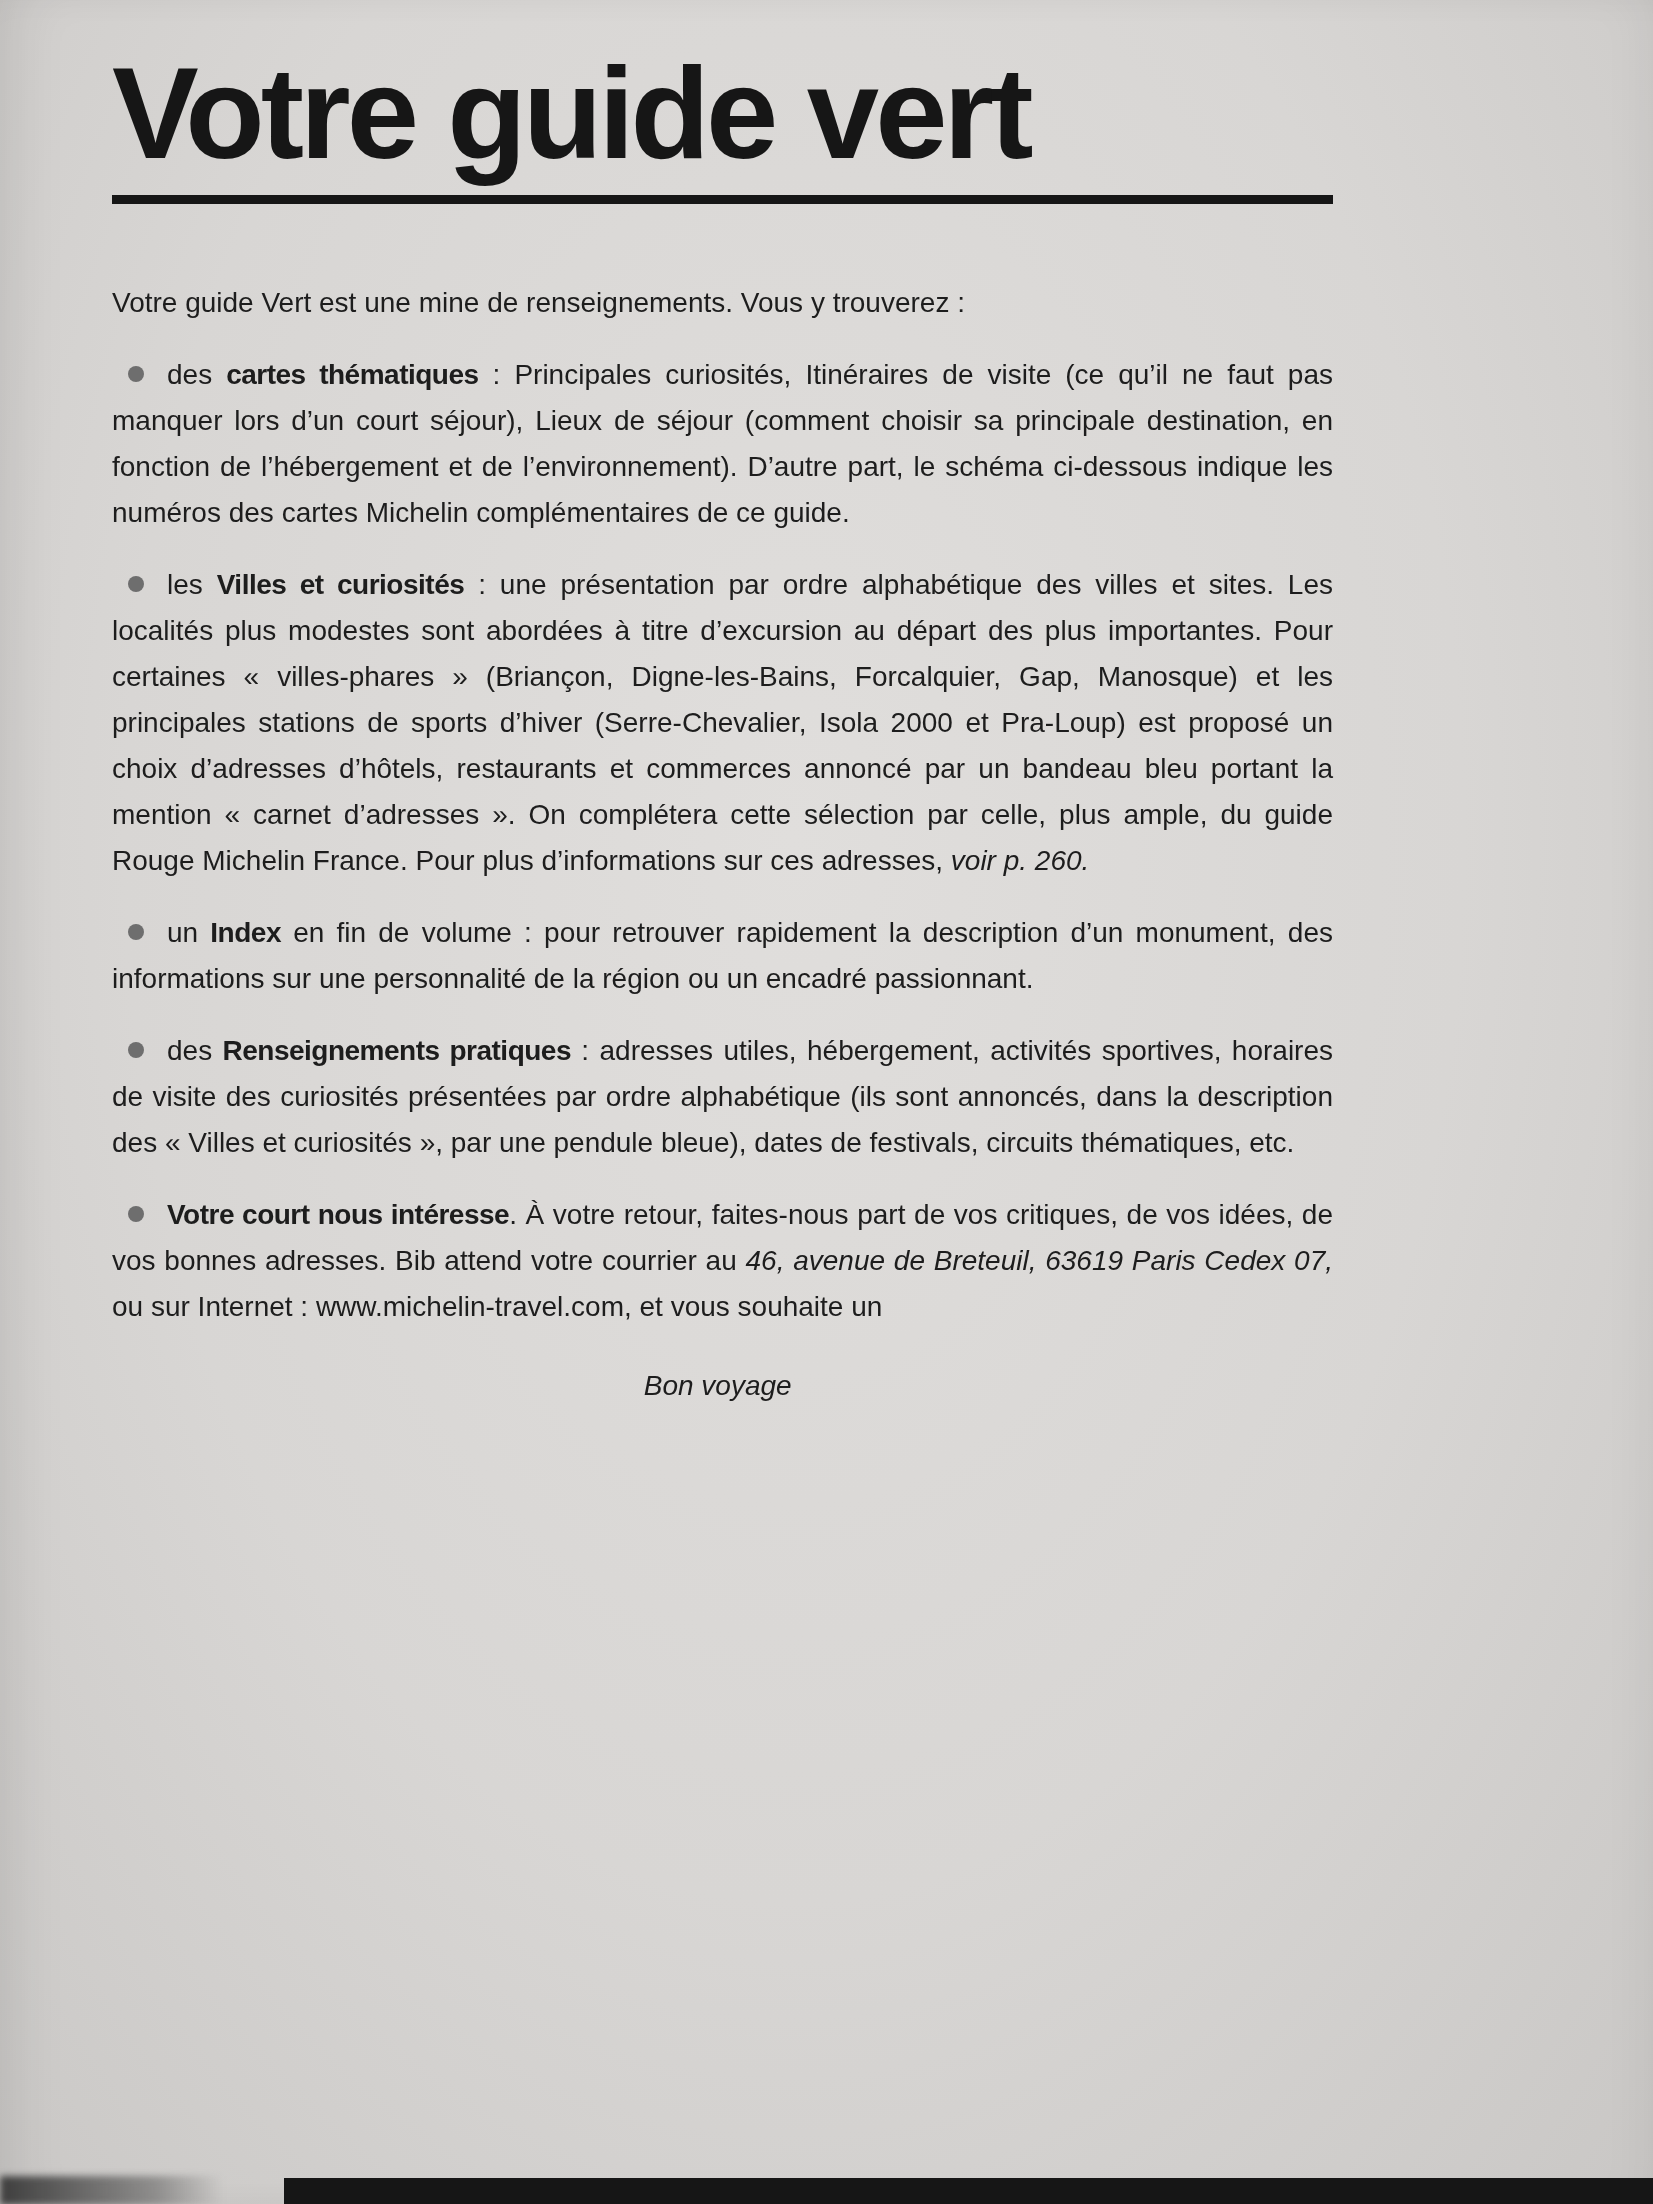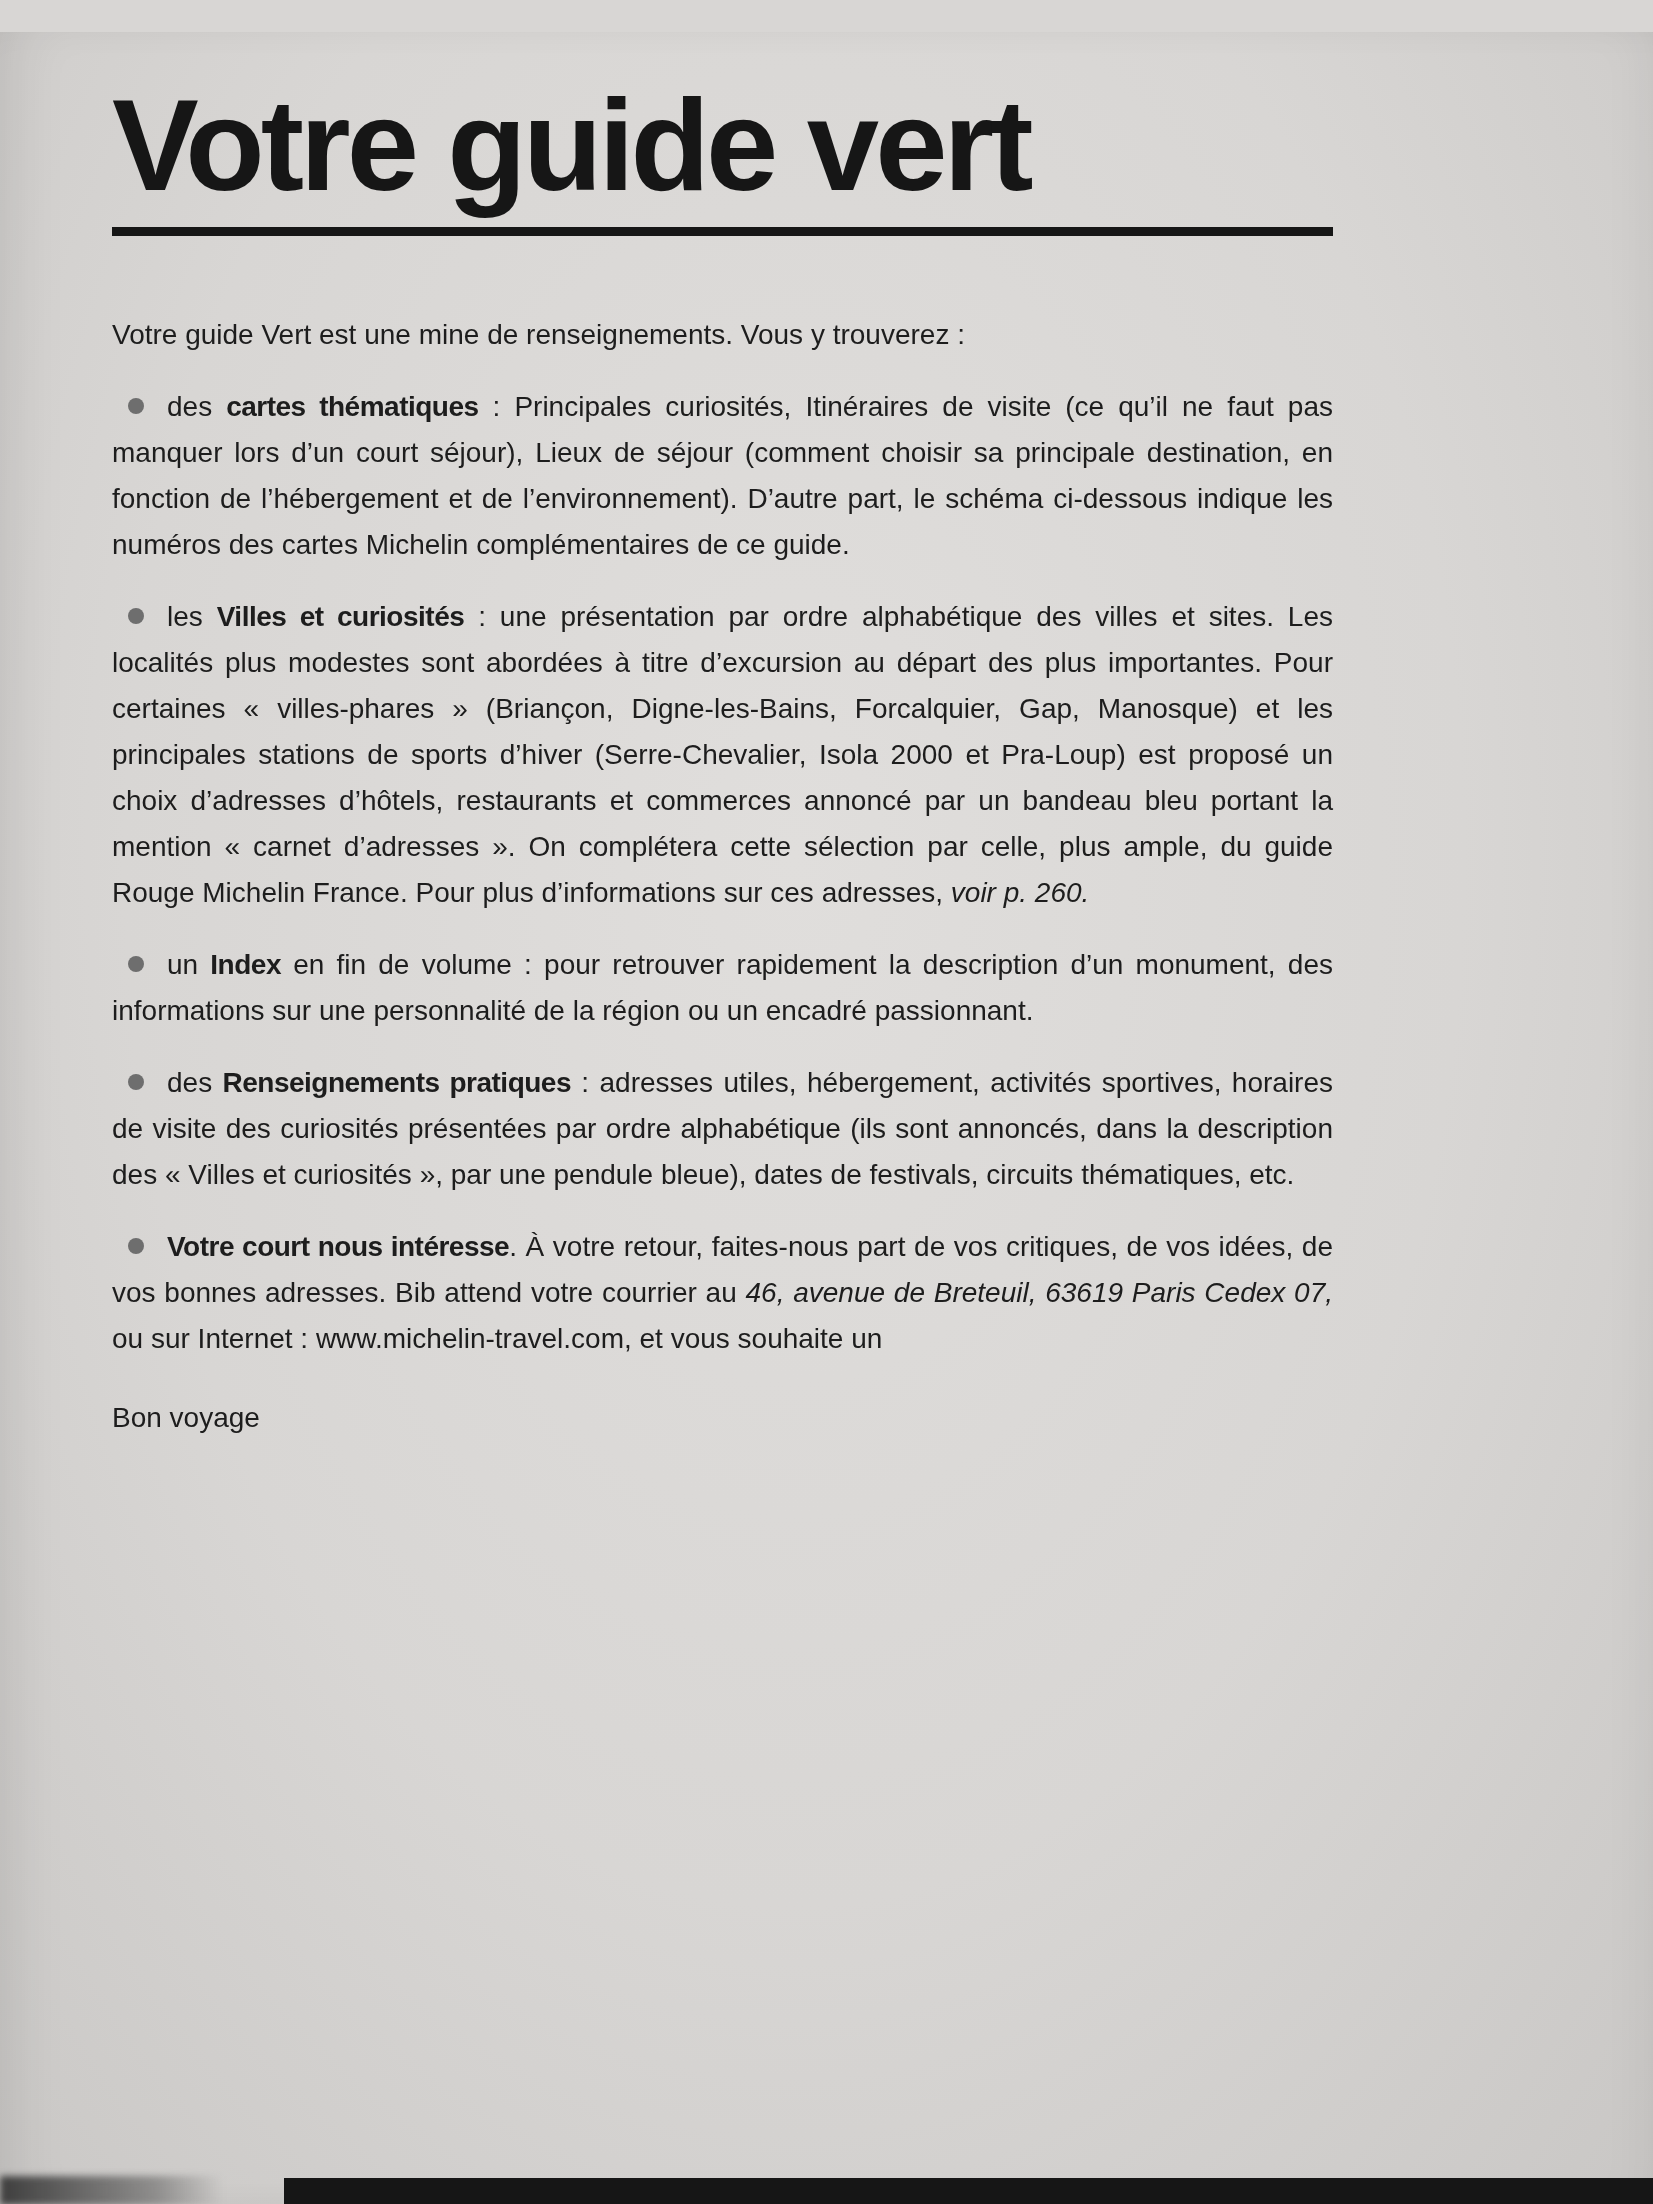--- a/index.html
+++ b/index.html
@@ -6,21 +6,20 @@
   body{
     width:1654px;height:2205px;overflow:hidden;position:relative;
     background:#d8d6d4;
     font-family:"Liberation Sans","DejaVu Sans",sans-serif;
     color:#1d1d1d;
   }
   .scan{
     position:absolute;inset:0;
     background:radial-gradient(ellipse at 48% 38%, #e0dedc 0%, #d8d6d4 55%, #c9c7c5 100%);
     box-shadow:inset 39px 0 58px -29px rgba(0,0,0,.10), inset -24px 0 58px -29px rgba(0,0,0,.08);
-    margin-top:32px;
   }
   .content{
     position:absolute;left:112px;top:47px;width:1221px;
   }
   h1{
     margin:0;
     font-size:130px;line-height:1.02;
     font-weight:900;letter-spacing:-3.9px;
     color:#161616;
   }
@@ -29,21 +28,21 @@
   }
   p{margin:0;font-size:28px;line-height:46px;text-align:justify;}
   .intro{margin-top:76px;}
   .bullet{margin-top:26px;}
   .dot{
     display:inline-block;width:16.5px;height:16.5px;border-radius:50%;
     background:#6e6e6e;margin:0 23px 4.9px 15.5px;vertical-align:middle;
   }
   .b{font-weight:700;letter-spacing:-0.5px;}
   .i{font-style:italic;}
-  .closing{margin-top:33px;text-align:left;padding-right:9.7px;}
+  .closing{margin-top:33px;text-align:center;padding-right:9.7px;font-style:italic;}
   .next-page-edge{
     position:absolute;left:284px;right:0;bottom:0;height:27px;background:#161616;
   }
   .scan-artifact{
     position:absolute;left:0;bottom:0;width:223px;height:29px;
     background:linear-gradient(90deg, rgba(40,40,40,.85), rgba(70,70,70,.45) 70%, rgba(120,120,120,0));
     filter:blur(3.9px);
   }
 </style>
 </head>

